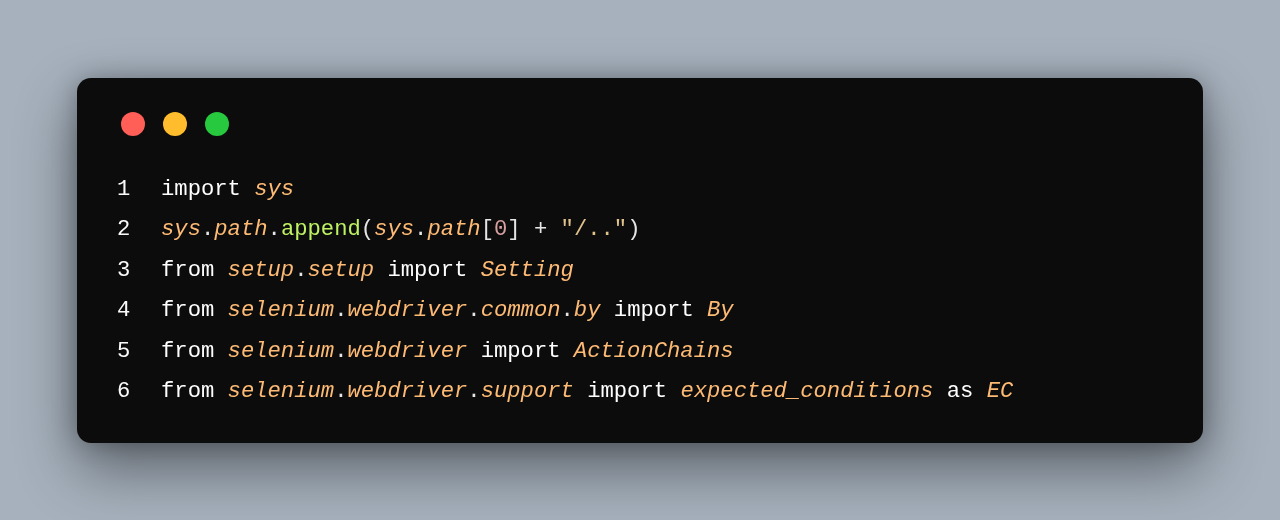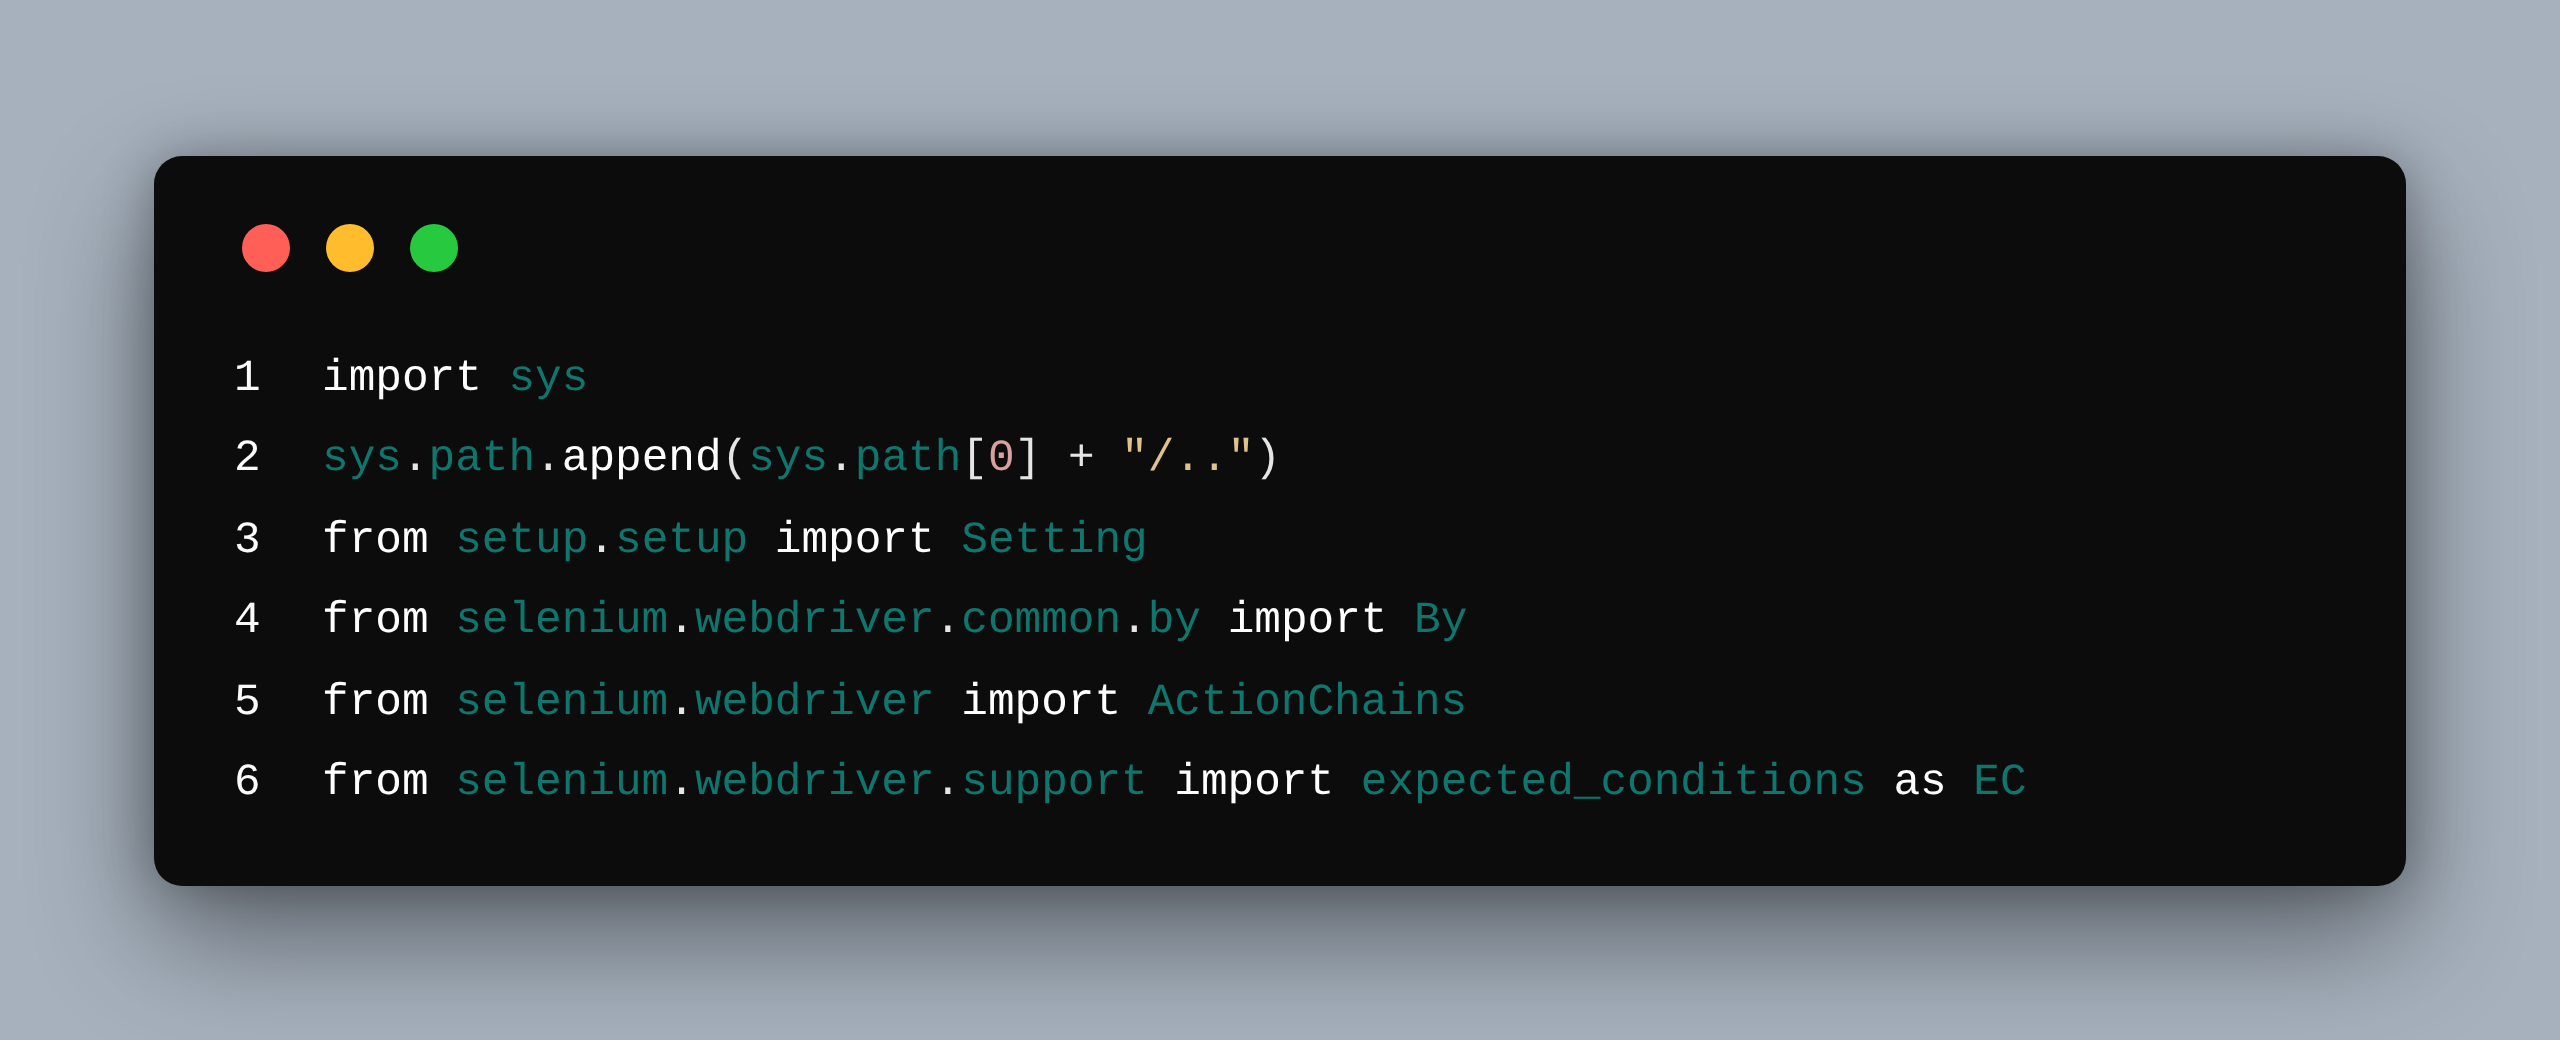--- a/index.html
+++ b/index.html
@@ -43,22 +43,22 @@
   .line { display: flex; align-items: baseline; }
   .ln {
     color: #fafafa;
     width: 44px;
     flex: 0 0 44px;
     text-align: left;
     user-select: none;
     font-weight: 500;
   }
   .tok-kw   { color: #ffffff; }  
-  .tok-mod  { color: #0f766e; }  
-  .tok-fn   { color: #ffffff; }     
+  .tok-mod  { color: #fdba74; font-style: italic; }  
+  .tok-fn   { color: #bef264; }     
   .tok-pun  { color: #e5e5e5; }  
   .tok-str  { color: #e0c28c; }  
   .tok-num  { color: #d8a0a0; }
 </style>
 </head>
 <body>
 
 <div class="window">
   <div class="traffic-lights">
     <div class="traffic-light tl-red"></div>

